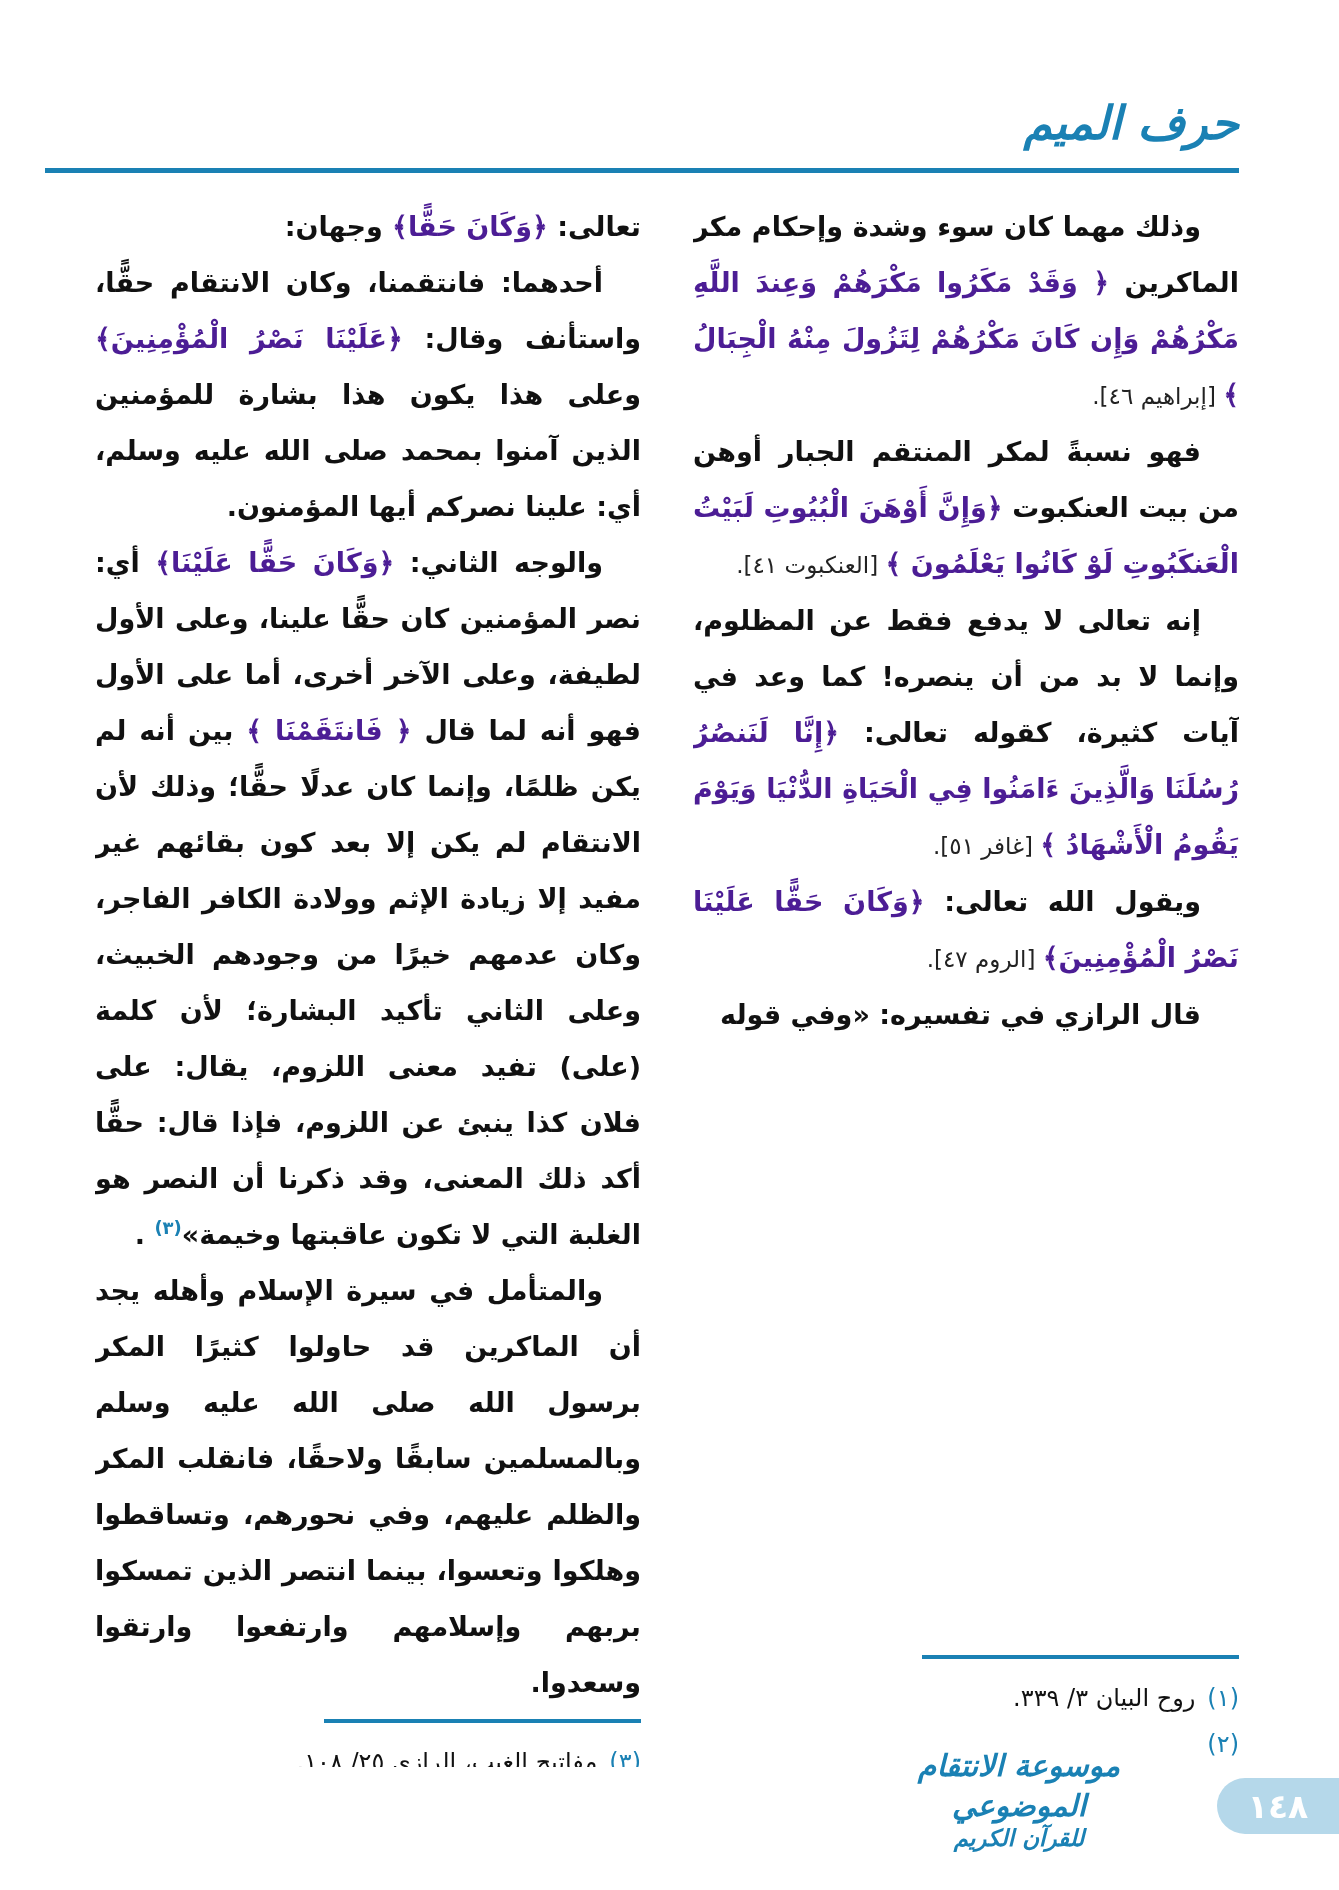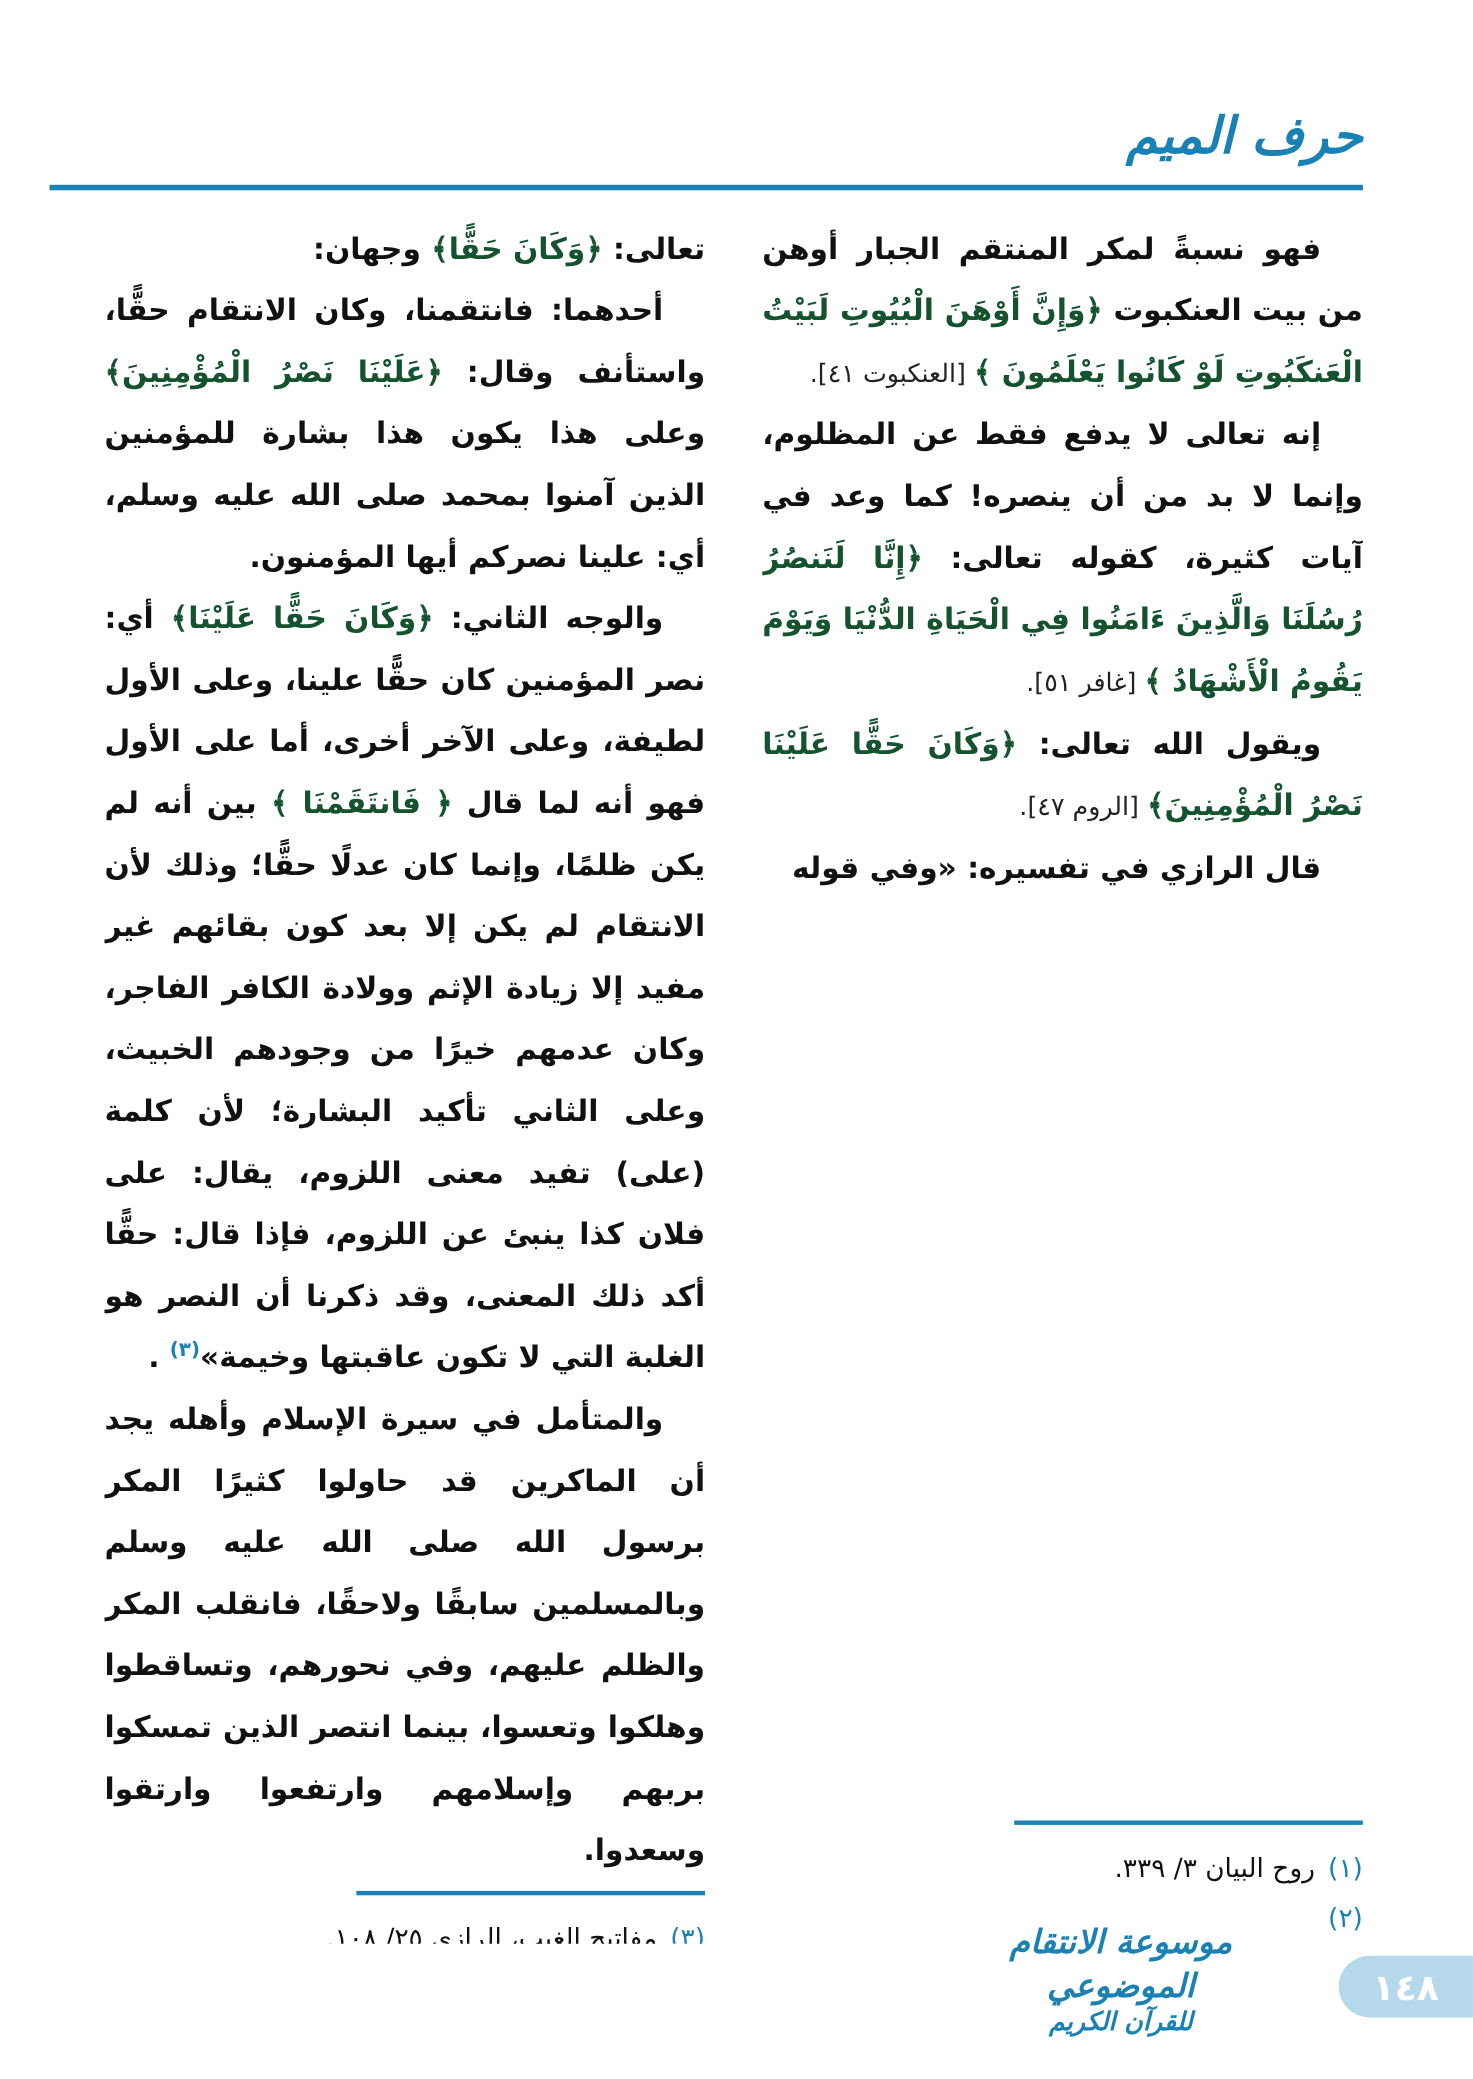--- a/index.html
+++ b/index.html
@@ -41,21 +41,21 @@
     margin:0;
     font-size:27px;
     font-weight:bold;
     color:#111111;
     line-height:56px;
     text-align:justify;
     text-indent:38px;
   }
   .para.no-indent{text-indent:0;}
   .seg-text{color:#111111;}
-  .seg-quran{color:#14532d;margin-top:24px;}
+  .seg-quran{color:#4c1d95;margin-top:24px;}
   .seg-ref{font-size:23px;font-weight:normal;color:#222222;}
   .seg-note{
     color:#1a81b4;
     font-size:18px;
     vertical-align:super;
     line-height:0;
   }
   
   .footnote-block{margin-top:auto;padding-top:8px;}
   .fn-rule{width:58%;height:4px;background:#1a81b4;margin-bottom:16px;}
@@ -119,20 +119,21 @@
 
   <div class="page-header">
     <div class="header-title">حرف الميم</div>
     <div class="header-rule"></div>
   </div>
 
   <div class="columns">
 
     <div class="col">
       <div>
+          <p class="para"><span class="seg-text">وذلك مهما كان سوء وشدة وإحكام مكر الماكرين </span><span class="seg-quran">﴿ وَقَدْ مَكَرُوا مَكْرَهُمْ وَعِندَ اللَّهِ مَكْرُهُمْ وَإِن كَانَ مَكْرُهُمْ لِتَزُولَ مِنْهُ الْجِبَالُ ﴾</span><span class="seg-ref"> [إبراهيم ٤٦].</span></p>
           <p class="para"><span class="seg-text">فهو نسبةً لمكر المنتقم الجبار أوهن من بيت العنكبوت </span><span class="seg-quran">﴿وَإِنَّ أَوْهَنَ الْبُيُوتِ لَبَيْتُ الْعَنكَبُوتِ لَوْ كَانُوا يَعْلَمُونَ ﴾</span><span class="seg-ref"> [العنكبوت ٤١].</span></p>
           <p class="para"><span class="seg-text">إنه تعالى لا يدفع فقط عن المظلوم، وإنما لا بد من أن ينصره! كما وعد في آيات كثيرة، كقوله تعالى: </span><span class="seg-quran">﴿إِنَّا لَنَنصُرُ رُسُلَنَا وَالَّذِينَ ءَامَنُوا فِي الْحَيَاةِ الدُّنْيَا وَيَوْمَ يَقُومُ الْأَشْهَادُ ﴾</span><span class="seg-ref"> [غافر ٥١].</span></p>
           <p class="para"><span class="seg-text">ويقول الله تعالى: </span><span class="seg-quran">﴿وَكَانَ حَقًّا عَلَيْنَا نَصْرُ الْمُؤْمِنِينَ﴾</span><span class="seg-ref"> [الروم ٤٧].</span></p>
           <p class="para"><span class="seg-text">قال الرازي في تفسيره: «وفي قوله</span></p>
         </div>
       <div class="footnote-block">
         <div class="fn-rule"></div>
         <div>
             <p class="fn">
               <span class="fn-marker">(١)</span>

